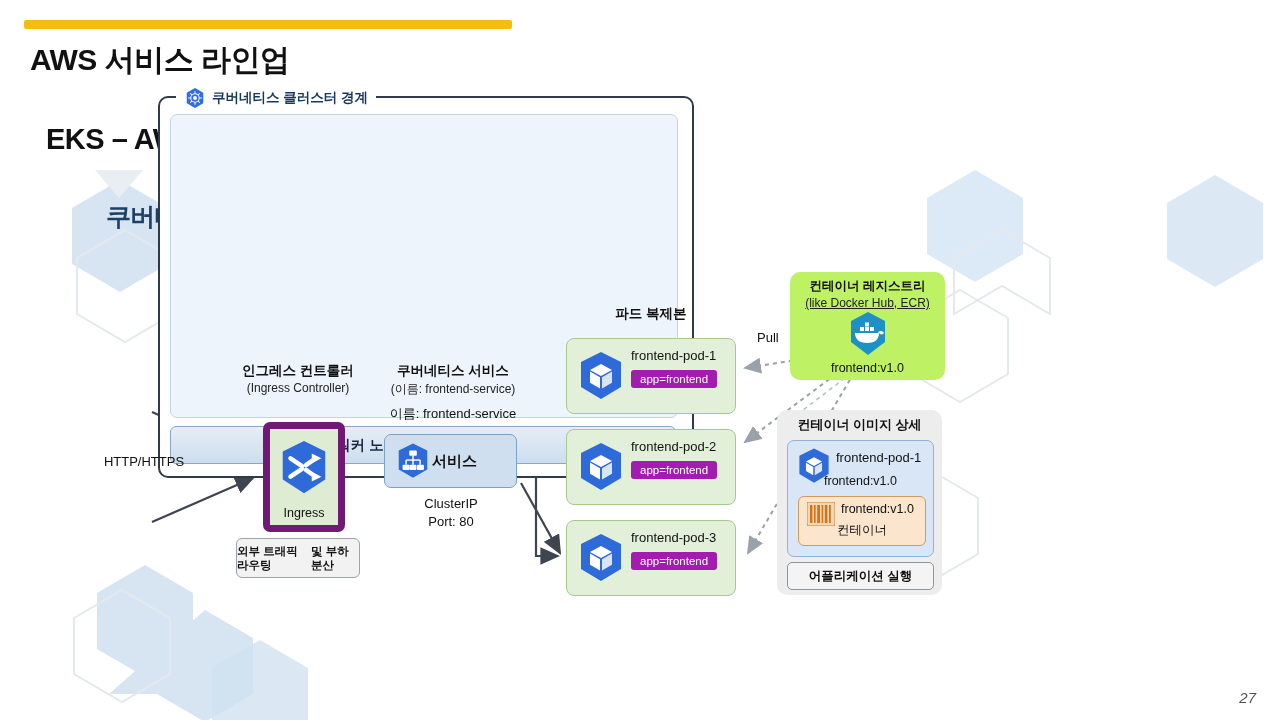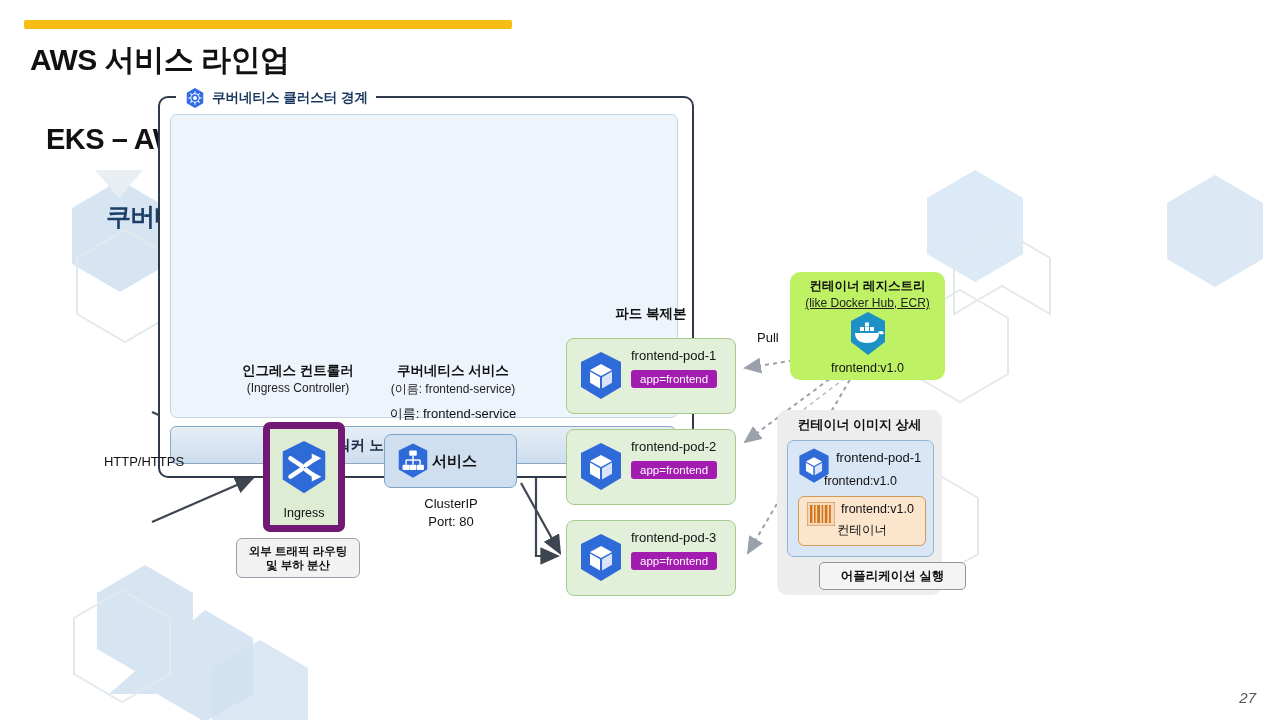--- a/index.html
+++ b/index.html
@@ -88,21 +88,21 @@
     position:absolute;left:263px;top:422px;width:68px;height:96px;
     background:#dfecd4;border:7px solid #701a75;border-radius:7px;
   }
   .ingress-box .lbl{
     position:absolute;bottom:5px;left:0;width:100%;text-align:center;
     font-size:12.5px;color:#111;
   }
   .ing-note{
     position:absolute;left:236px;top:538px;width:122px;height:38px;
     background:#f2f2f2;border:1px solid #9aa3ad;border-radius:6px;
-    display:flex;flex-direction:column;align-items:center;justify-content:center;
+    display:flex;flex-direction:row;align-items:center;justify-content:center;
     font-size:11.5px;font-weight:bold;color:#111;line-height:1.25;
   }
 
   
   .svc-title{
     position:absolute;left:378px;top:362px;width:150px;text-align:center;
     font-size:13.5px;font-weight:bold;color:#111;white-space:nowrap;
   }
   .svc-sub{
     position:absolute;left:368px;top:381px;width:170px;text-align:center;
@@ -176,21 +176,21 @@
     position:absolute;left:10px;top:55px;width:126px;height:48px;
     background:#fbe5cc;border:1px solid #d49a5c;border-radius:6px;
   }
   .ctnbox .cl1{position:absolute;left:42px;top:5px;font-size:12.5px;color:#111;white-space:nowrap;}
   .ctnbox .cl2{position:absolute;left:0;top:25px;width:100%;text-align:center;
     font-size:12.5px;font-weight:normal;color:#111;white-space:nowrap;}
   .apprun{
     position:absolute;left:10px;top:152px;width:145px;height:26px;
     background:#f4f4f4;border:1px solid #8d959e;border-radius:5px;
     display:flex;align-items:center;justify-content:center;
-    font-size:12.5px;font-weight:bold;color:#111;white-space:nowrap;margin-left:32px;
+    font-size:12.5px;font-weight:bold;color:#111;white-space:nowrap;
   }
 
   svg.edge{position:absolute;left:0;top:0;width:1280px;height:720px;pointer-events:none;}
 </style>
 </head>
 <body>
 
 <div class="slide">
 
   <svg class="hexlayer" viewBox="0 0 1280 550">

